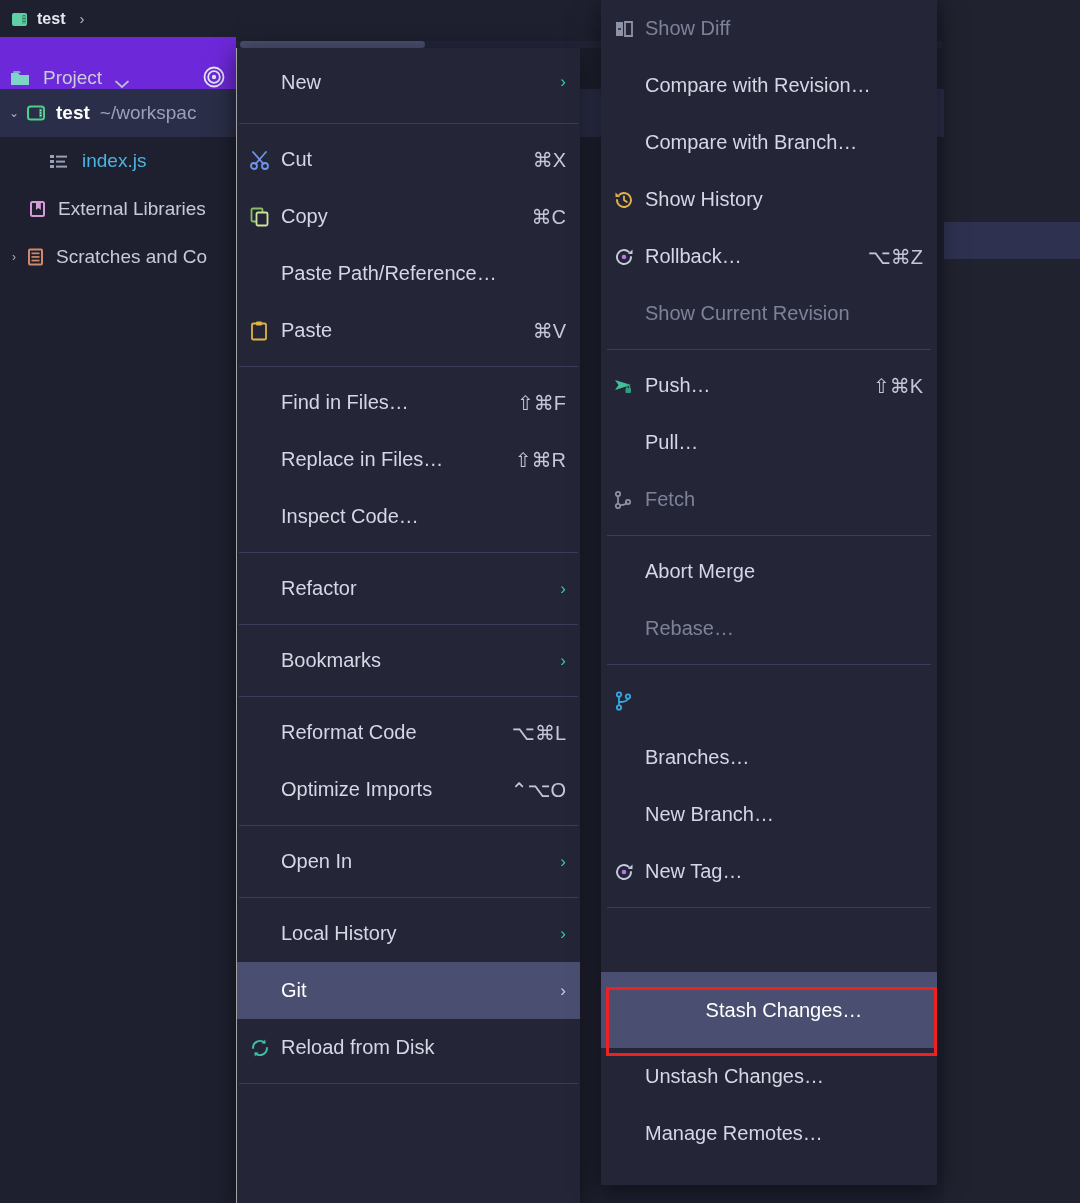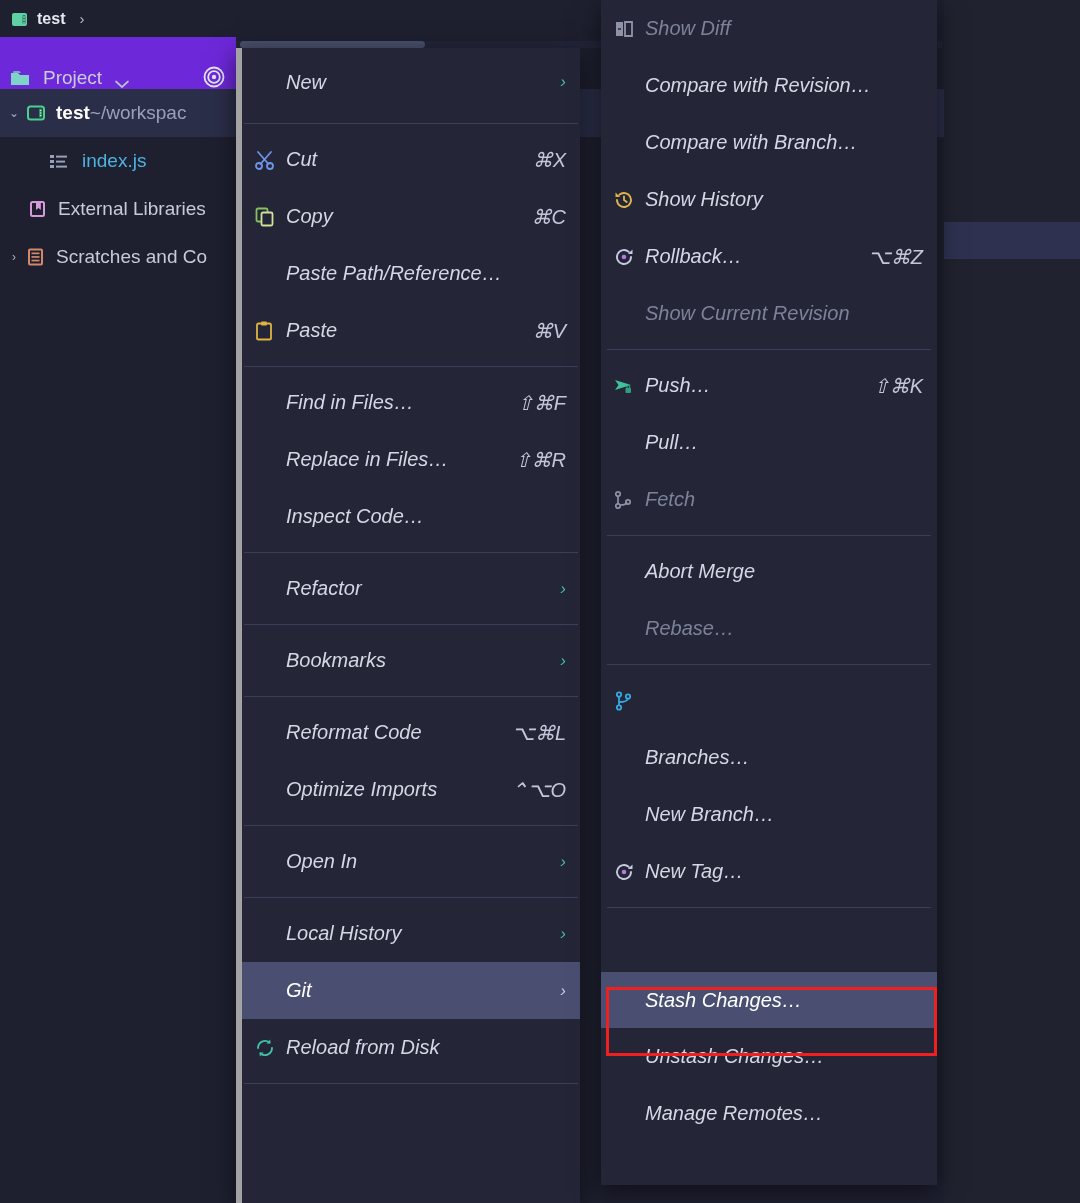--- a/index.html
+++ b/index.html
@@ -34,34 +34,33 @@
   .tree-scroll-thumb{position:absolute;left:240px;top:41px;width:185px;height:7px;background:#4a4f6d;border-radius:4px;}
 
   
   .tree{position:absolute;left:0;top:89px;width:944px;}
   .tree-row{height:48px;display:flex;align-items:center;box-sizing:border-box;padding-left:4px;font-size:19px;color:#c7cad9;white-space:nowrap;}
   .tree-row.sel{background:#2b2e48;}
   .tw-arrow{width:20px;text-align:center;color:#a9aec2;font-size:12px;flex:0 0 20px;}
   .tree-icon{width:26px;display:flex;align-items:center;justify-content:center;flex:0 0 26px;}
   .tree-label{margin-left:6px;}
   .tree-label.bold{font-weight:bold;color:#ffffff;}
-  .tree-path{margin-left:0;color:#9aa0b7;font-weight:normal;text-align:right;}
+  .tree-path{margin-left:10px;color:#9aa0b7;font-weight:normal;text-align:right;}
   .tree-label.js{color:#4cb3e0;margin-left:10px;}
   .indent-1{padding-left:26px;}
   .indent-2{padding-left:46px;}
 
   
   .menu{
     position:absolute;
     background:#242638;
     box-shadow:0 6px 24px rgba(0,0,0,.55);
     box-sizing:border-box;
-    font-style:italic;
   }
-  #menu-main{left:236px;top:48px;width:344px;height:1155px;border-left:6px solid #a3a3a3;}
+  #menu-main{left:236px;top:48px;width:344px;height:1155px;border-left:1px solid #a3a3a3;}
   #menu-git{left:601px;top:0px;width:336px;height:1185px;}
 
   .mi{
     position:relative;display:flex;align-items:center;
     height:57px;box-sizing:border-box;
     padding-left:44px;padding-right:14px;
     font-size:20px;color:#d4d7e4;white-space:nowrap;
   }
   .mi.disabled{color:#7d8298;}
   .mi.hl{background:#4a4f72;color:#ffffff;}
@@ -424,21 +423,21 @@
       </span>
       <span>New Tag…</span>
     </div>
 
     <div class="sep"></div>
 
     <div class="mi">
       <span></span>
     </div>
 
-    <div class="mi hl" style="height:56px;">
+    <div class="mi hl" style="height:76px;justify-content:center;">
       <span>Stash Changes…</span>
     </div>
 
     <div class="mi">
       <span>Unstash Changes…</span>
     </div>
 
     <div class="mi">
       <span>Manage Remotes…</span>
     </div>

